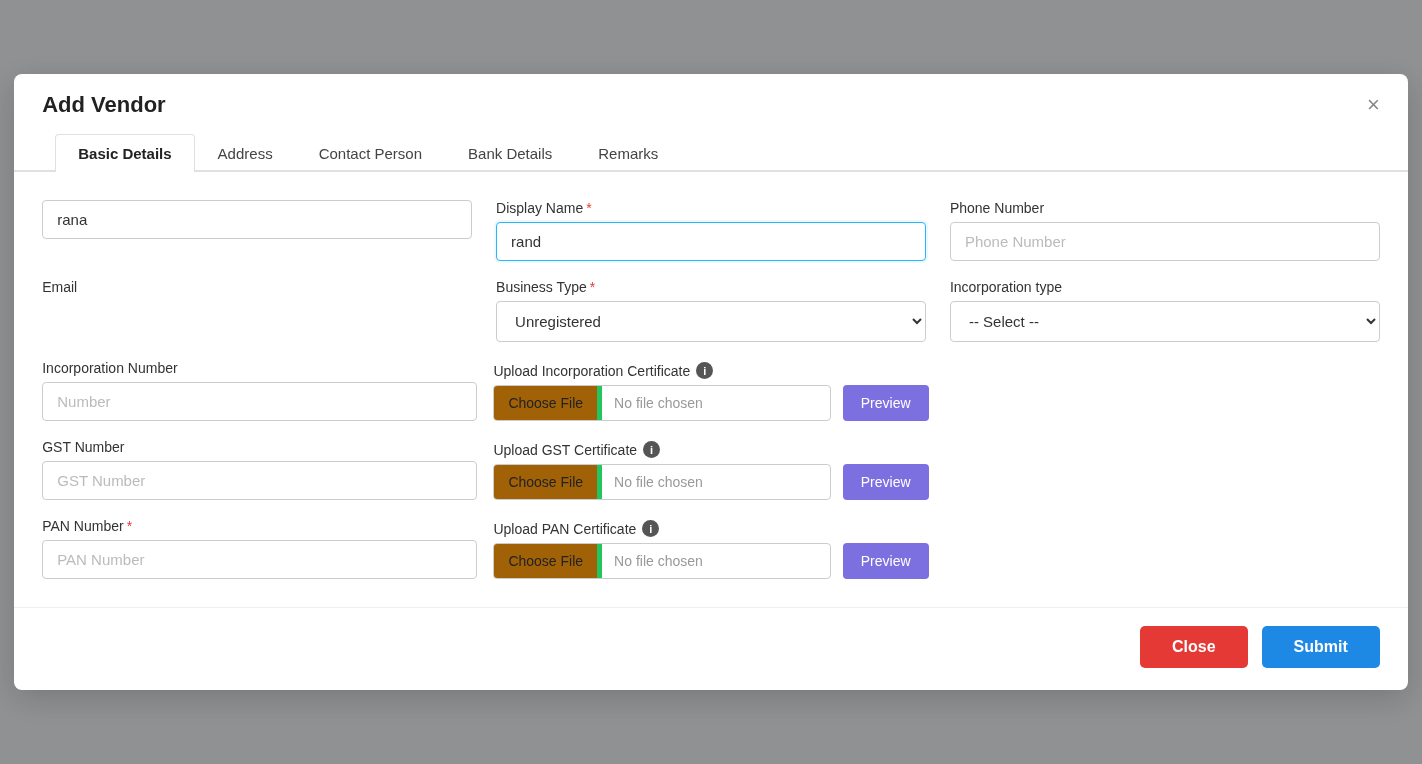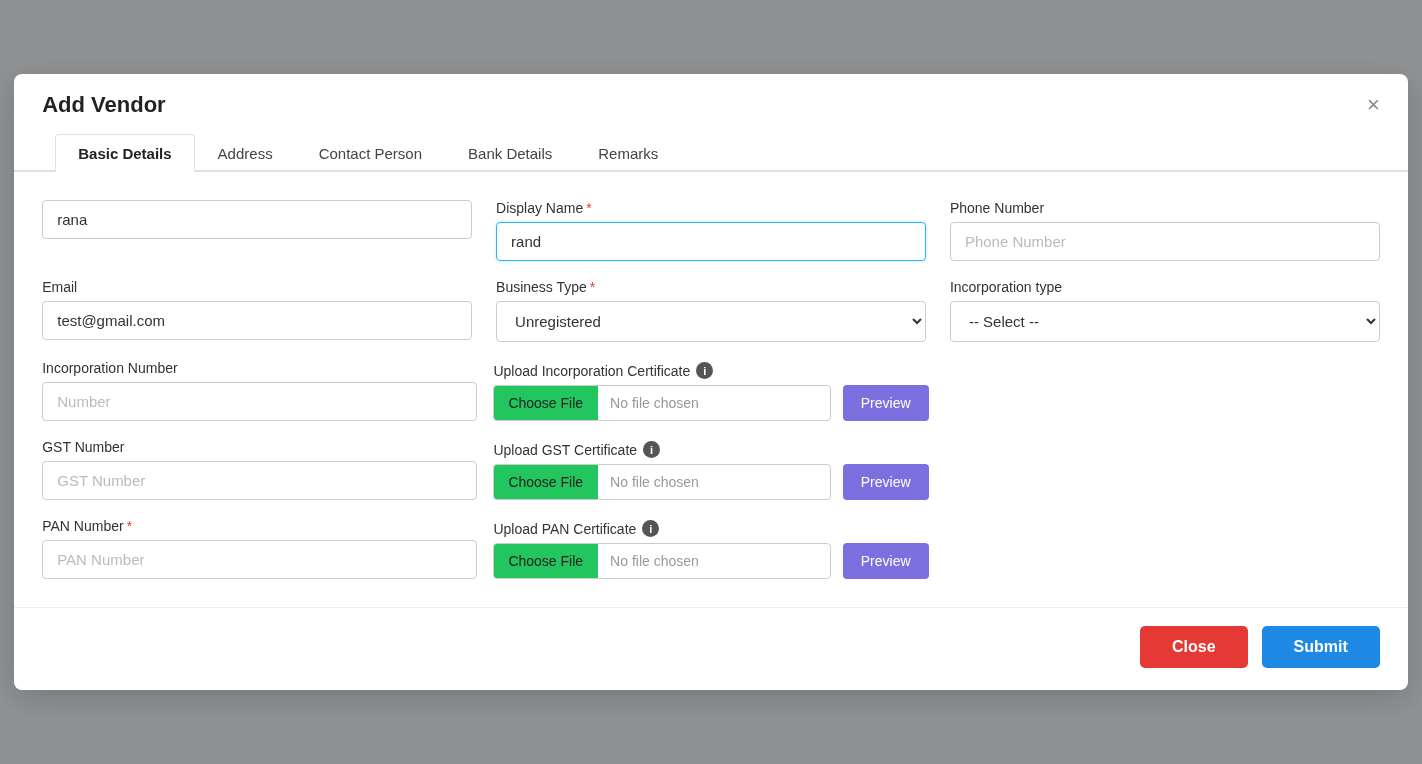--- a/index.html
+++ b/index.html
@@ -17,21 +17,21 @@
     .form-group { display: flex; flex-direction: column; gap: 6px; }
     .form-label { font-size: 14px; color: #333; font-weight: 500; }
     .required { color: #e53935; margin-left: 3px; }
     .form-input { border: 1px solid #ccc; border-radius: 4px; padding: 10px 14px; font-size: 15px; color: #333; outline: none; background: #fff; width: 100%; }
     .form-input.active-focus { border-color: #29b6f6; box-shadow: 0 0 0 2px #b3e5fc44; }
     .form-select { border: 1px solid #ccc; border-radius: 4px; padding: 10px 14px; font-size: 15px; color: #333; background: #fff; width: 100%; appearance: auto; }
     .file-group { display: flex; flex-direction: column; gap: 6px; }
     .file-label-row { display: flex; align-items: center; gap: 6px; font-size: 14px; color: #333; font-weight: 500; }
     .info-icon { display: inline-flex; align-items: center; justify-content: center; width: 17px; height: 17px; border-radius: 50%; background: #555; color: #fff; font-size: 11px; font-weight: 700; cursor: default; }
     .file-input-row { display: flex; align-items: center; gap: 0; border: 1px solid #ccc; border-radius: 4px; background: #fff; overflow: hidden; }
-    .choose-file-btn { background: #22c55e; border: none; border-right: 1px solid #22c55e; padding: 9px 14px; font-size: 14px; cursor: pointer; white-space: nowrap; color: #222; }
+    .choose-file-btn { background: #a16207; border: none; border-right: 5px solid #22c55e; padding: 9px 14px; font-size: 14px; cursor: pointer; white-space: nowrap; color: #222; }
     .no-file-text { padding: 9px 12px; font-size: 14px; color: #999; flex: 1; }
     .preview-btn { background: #7c6fe0; color: #fff; border: none; border-radius: 4px; padding: 10px 18px; font-size: 14px; cursor: pointer; white-space: nowrap; }
     .upload-row { display: flex; align-items: center; gap: 12px; }
     .upload-col { flex: 1; }
     .section-row { display: grid; grid-template-columns: 1fr 1fr 1fr; gap: 18px 16px; align-items: end; margin-top: 18px; }
     .modal-footer { display: flex; justify-content: flex-end; gap: 14px; padding: 18px 28px 22px 28px; border-top: 1px solid #f0f0f0; margin-top: 10px; }
     .btn-close { background: #e53935; color: #fff; border: none; border-radius: 5px; padding: 12px 32px; font-size: 16px; cursor: pointer; font-weight: 600; }
     .btn-submit { background: #1e88e5; color: #ffffff; border: none; border-radius: 5px; padding: 12px 32px; font-size: 16px; cursor: pointer; font-weight: 600; }
     .placeholder-color::placeholder { color: #bbb; }
   </style>
@@ -68,21 +68,20 @@
         </div>
         <div class="form-group">
           <label class="form-label">Phone Number</label>
           <input class="form-input placeholder-color" type="text" placeholder="Phone Number" style="">
         </div>
       </div>
 
       <div class="form-grid" style="margin-top:18px;">
         <div class="form-group">
           <label class="form-label">Email</label>
-          <input class="form-input placeholder-color" type="text" value="test@gmail.com" style="">
         </div>
         <div class="form-group">
           <label class="form-label">
             <span>Business Type</span><span class="required">*</span>
           </label>
           <select class="form-select">
             <option>Unregistered</option>
             <option>Registered</option>
           </select>
         </div>

